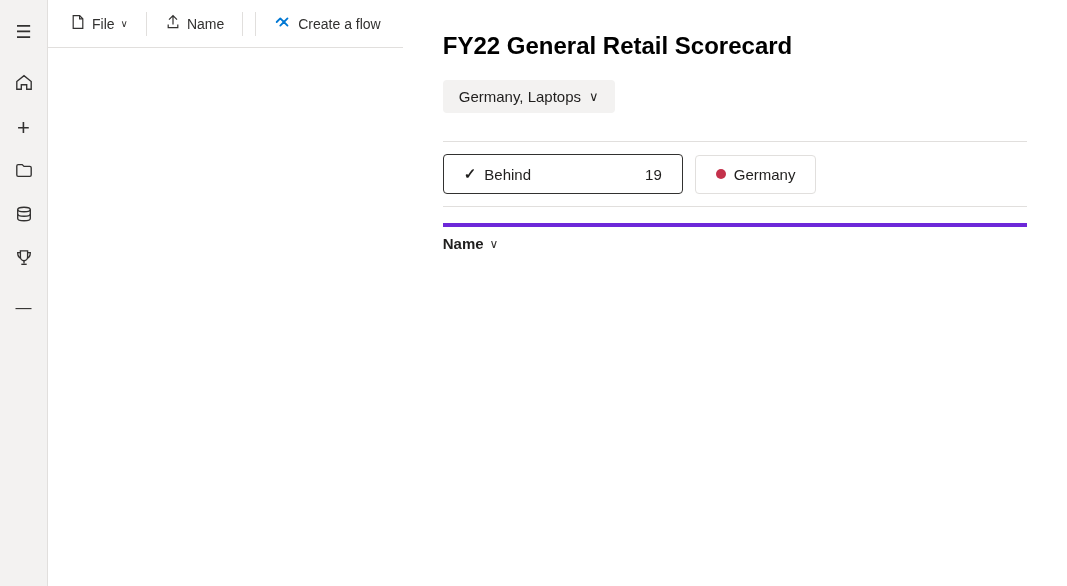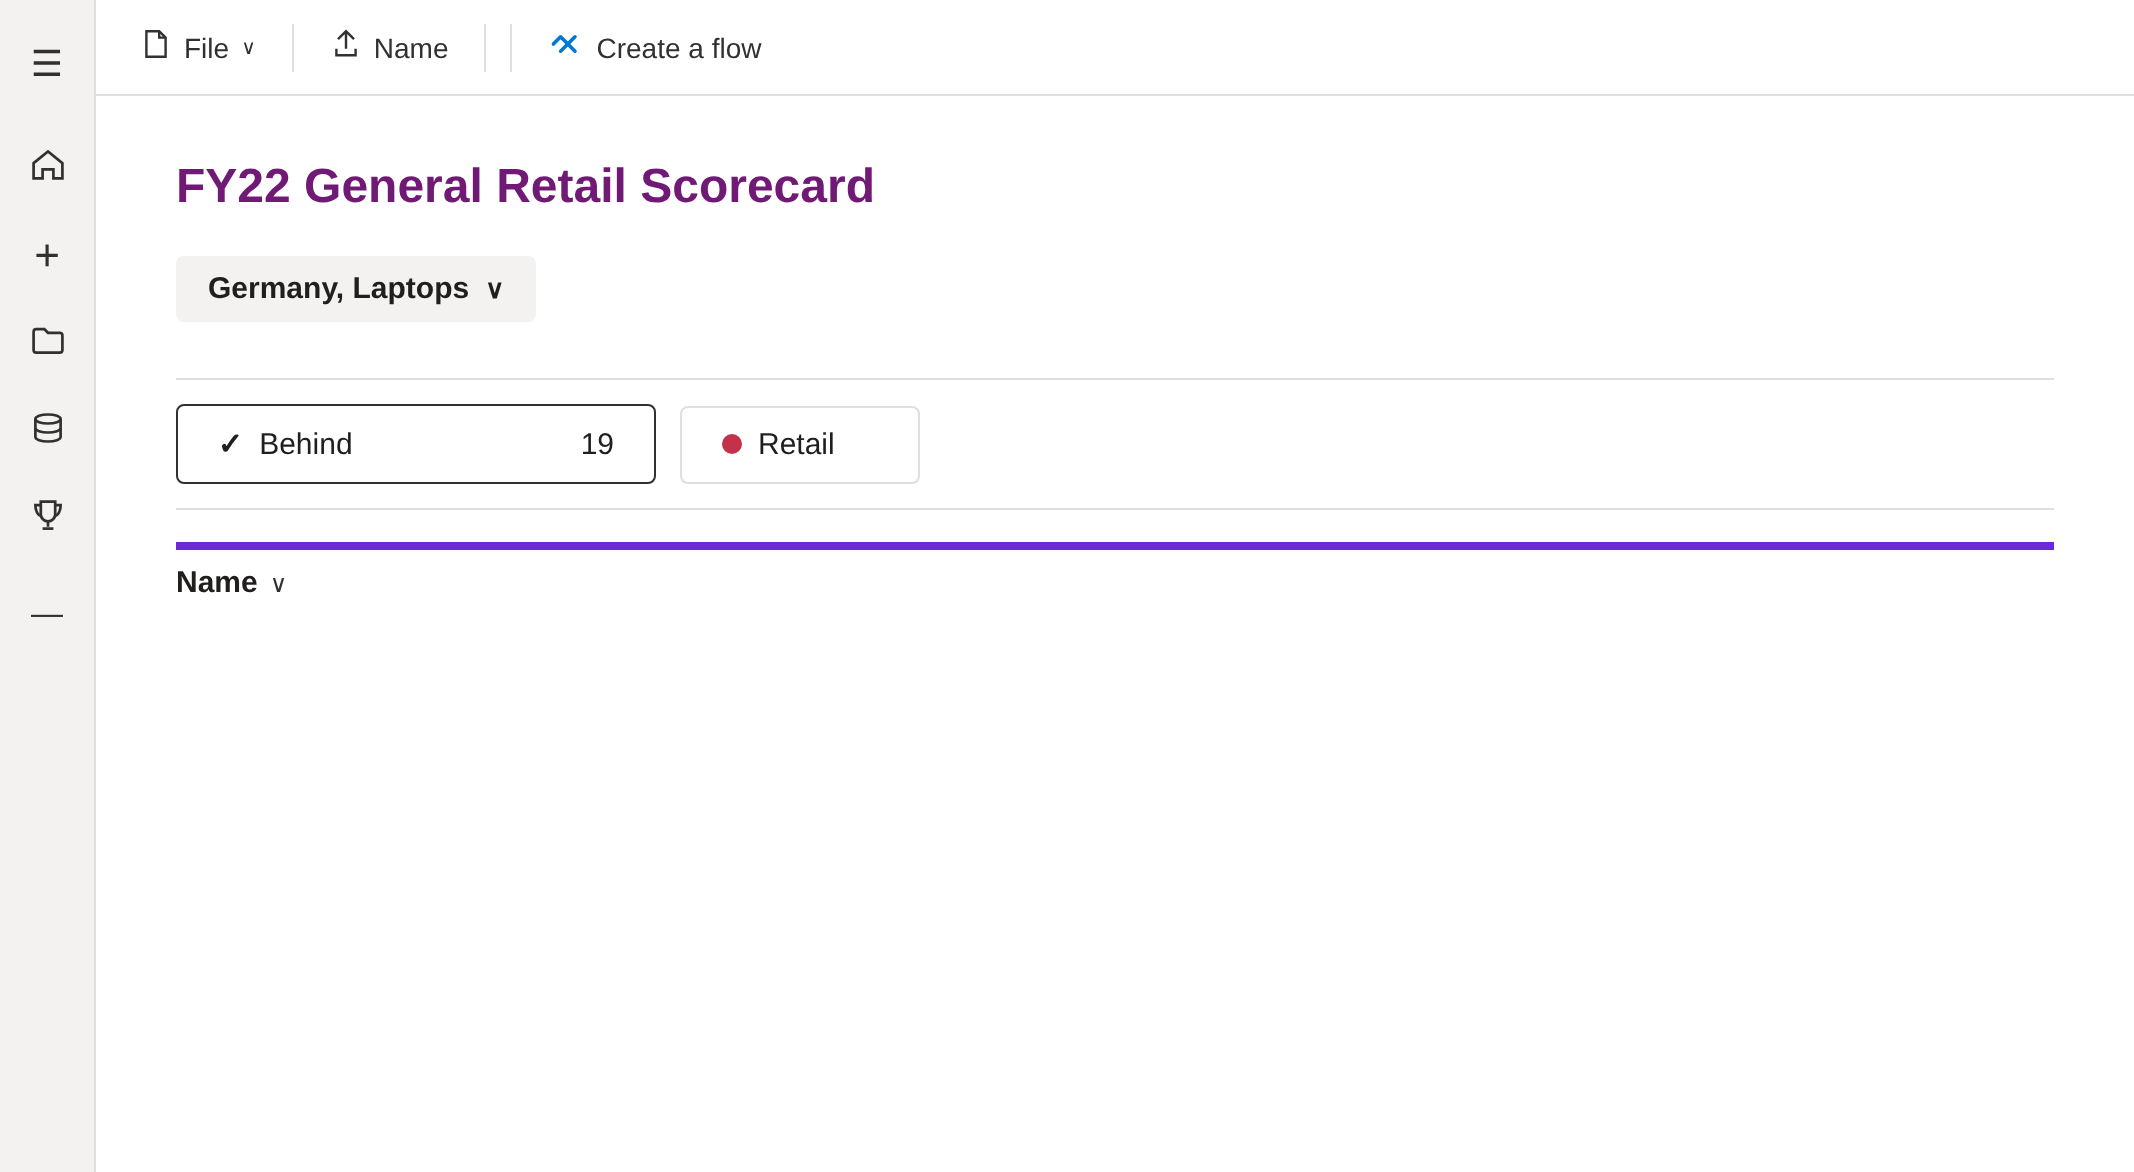--- a/index.html
+++ b/index.html
@@ -34,21 +34,20 @@
       border-radius: 4px;
       cursor: pointer;
       color: #323130;
       font-size: 18px;
     }
 
     
     .main-area {
       flex: 1;
       display: flex;
-      flex-direction: column;
       background: #ffffff;
       justify-content: space-between;
     }
 
     
     .toolbar {
       height: 48px;
       background: #ffffff;
       border-bottom: 1px solid #e1dfdd;
       display: flex;
@@ -83,38 +82,38 @@
     .page-content {
       flex: 1;
       padding: 32px 40px;
       background: #ffffff;
       overflow-y: auto;
     }
 
     .page-title {
       font-size: 24px;
       font-weight: 700;
-      color: #701a75;
+      color: #000000;
       margin-bottom: 20px;
     }
 
     .filter-row {
       margin-bottom: 28px;
     }
 
     .filter-dropdown {
       display: inline-flex;
       align-items: center;
       gap: 8px;
       padding: 8px 16px;
       background: #f3f2f1;
       border: none;
       border-radius: 4px;
       font-size: 15px;
-      font-weight: 700;
+      font-weight: 400;
       color: #201f1e;
       cursor: pointer;
       font-family: 'Segoe UI', Arial, sans-serif;
     }
 
     
     .tab-row {
       display: flex;
       align-items: center;
       gap: 12px;
@@ -314,21 +313,21 @@
       <div class="tab-metrics">
         <div class="tab-metrics-left">
           <span style="font-size:15px; font-weight:600;">✓</span>
           <span>Behind</span>
         </div>
         <span class="tab-metrics-count">19</span>
       </div>
 
       <div class="tab-behind">
         <div class="behind-dot"></div>
-        <span class="behind-label">Retail</span>
+        <span class="behind-label">Germany</span>
       </div>
     </div>
 
     <div class="name-row">
       <span class="name-label">Name</span>
       <span class="chevron-icon">∨</span>
     </div>
 
   </div>
 </div>

